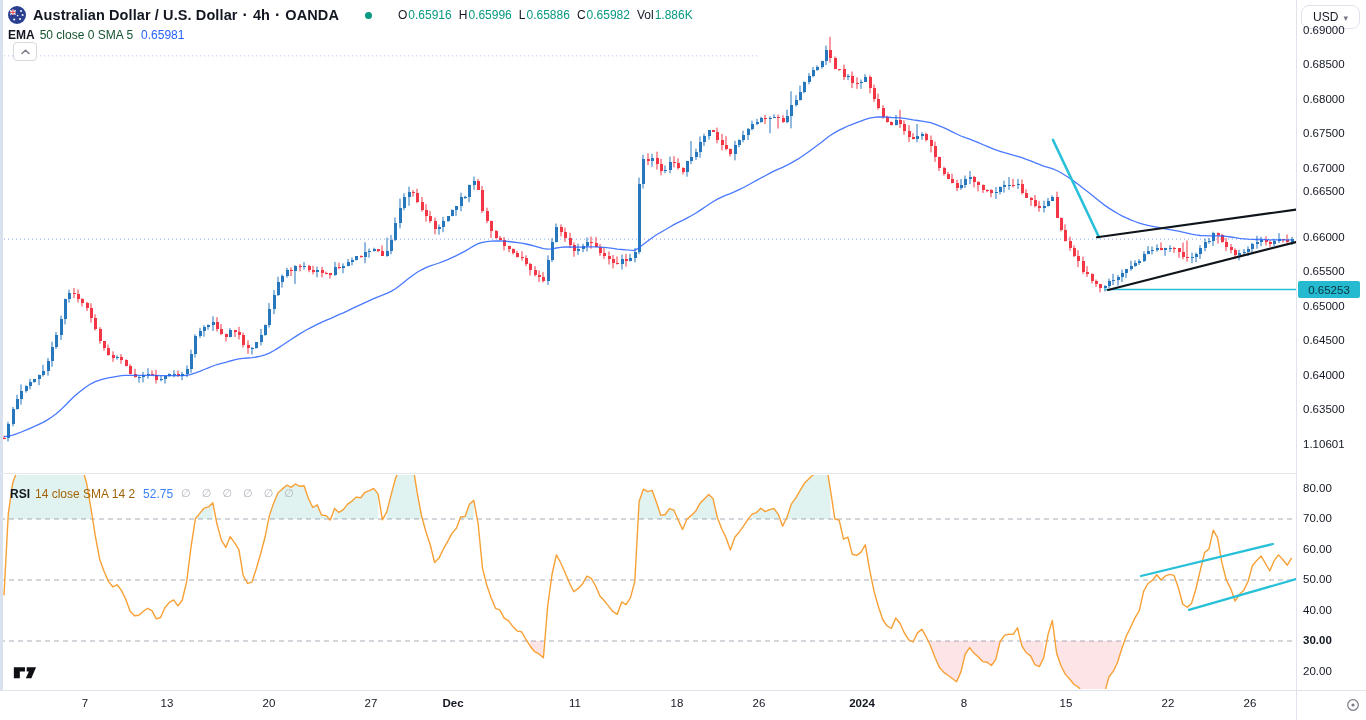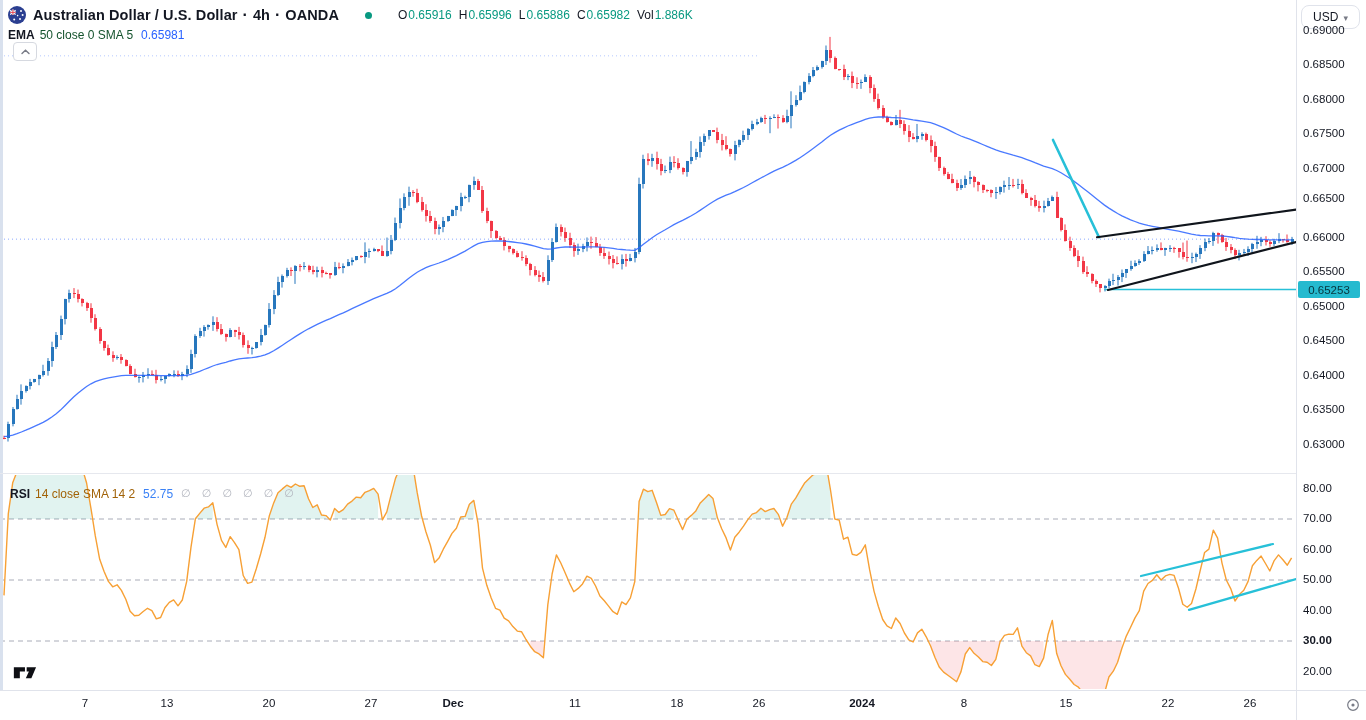--- a/index.html
+++ b/index.html
@@ -741,28 +741,28 @@
   <div id="usd-btn" class="abs">
     <span>USD</span>
     <span class="chev">▾</span>
   </div>
   <div id="price-axis">
       <div class="pxlab" style="top: 24px;">0.69000</div>
       <div class="pxlab" style="top: 58px;">0.68500</div>
       <div class="pxlab" style="top: 93px;">0.68000</div>
       <div class="pxlab" style="top: 127px;">0.67500</div>
       <div class="pxlab" style="top: 162px;">0.67000</div>
-      <div class="pxlab" style="top: 192px;">0.66500</div>
+      <div class="pxlab" style="top: 185px;">0.66500</div>
       <div class="pxlab" style="top: 231px;">0.66000</div>
       <div class="pxlab" style="top: 265px;">0.65500</div>
       <div class="pxlab" style="top: 300px;">0.65000</div>
       <div class="pxlab" style="top: 334px;">0.64500</div>
       <div class="pxlab" style="top: 369px;">0.64000</div>
       <div class="pxlab" style="top: 403px;">0.63500</div>
-      <div class="pxlab" style="top: 438px;">0.63000</div>
+      <div class="pxlab" style="top: 438px;">1.10601</div>
     </div>
   <div id="low-tag" class="abs" style="top: 281px; background: rgb(37, 186, 207);">0.65253</div>
   <div id="rsi-axis">
       <div class="pxlab" style="top: 482px;">80.00</div>
       <div class="pxlab" style="top: 512px;">70.00</div>
       <div class="pxlab" style="top: 543px;">60.00</div>
       <div class="pxlab" style="top: 573px;">50.00</div>
       <div class="pxlab" style="top: 604px;">40.00</div>
       <div class="pxlab" style="top: 634px; font-weight: bold;">30.00</div>
       <div class="pxlab" style="top: 665px;">20.00</div>

